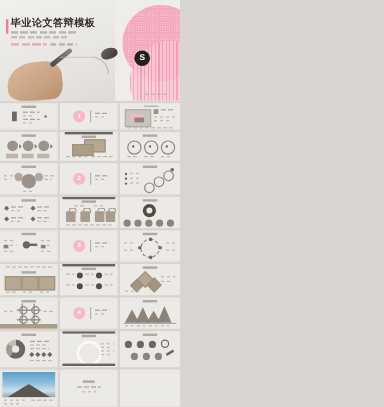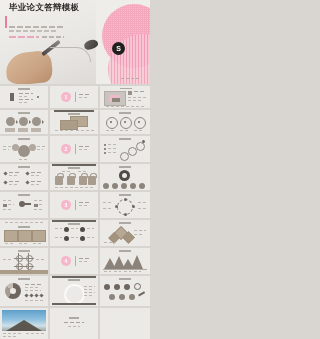--- a/index.html
+++ b/index.html
@@ -19,21 +19,21 @@
   .pink-disc{position:absolute;right:-16px;top:4px;width:64px;height:64px;
      border-radius:50%;
      background:
        repeating-linear-gradient(90deg,#f4a8bd 0 1px,transparent 1px 2px),
        repeating-linear-gradient(0deg,#f4a8bd 0 1px,transparent 1px 2px),
        #f7bccd;}
   .pink-disc2{position:absolute;right:-28px;top:34px;width:70px;height:70px;
      border-radius:50%;background:#f9c8d6;opacity:.85;
      background-image:repeating-linear-gradient(90deg,#f19bb4 0 1px,transparent 1px 3px);}
   .title-bar{position:absolute;left:5px;top:16px;width:2px;height:12px;background:#e87fa0;}
-  .cover-title{position:absolute;left:9px;top:2px;font-size:8.5px;font-weight:bold;
+  .cover-title{position:absolute;left:9px;top:14px;font-size:8.5px;font-weight:bold;
      color:#2f2c2a;letter-spacing:.3px;white-space:nowrap;}
   .cover-sub1{position:absolute;left:9px;top:26px;width:56px;height:2px;
      background:repeating-linear-gradient(90deg,#b9b4ae 0 6px,transparent 6px 8px);}
   .cover-sub2{position:absolute;left:9px;top:30px;width:48px;height:2px;
      background:repeating-linear-gradient(90deg,#c2bdb7 0 5px,transparent 5px 7px);}
   .cover-sub3{position:absolute;left:9px;top:36px;width:30px;height:2px;
      background:repeating-linear-gradient(90deg,#e8a7bb 0 7px,transparent 7px 9px);}
   .cover-sub4{position:absolute;left:42px;top:36px;width:22px;height:2px;
      background:repeating-linear-gradient(90deg,#b9b4ae 0 5px,transparent 5px 7px);}
   .hand{position:absolute;left:6px;top:52px;width:46px;height:32px;

